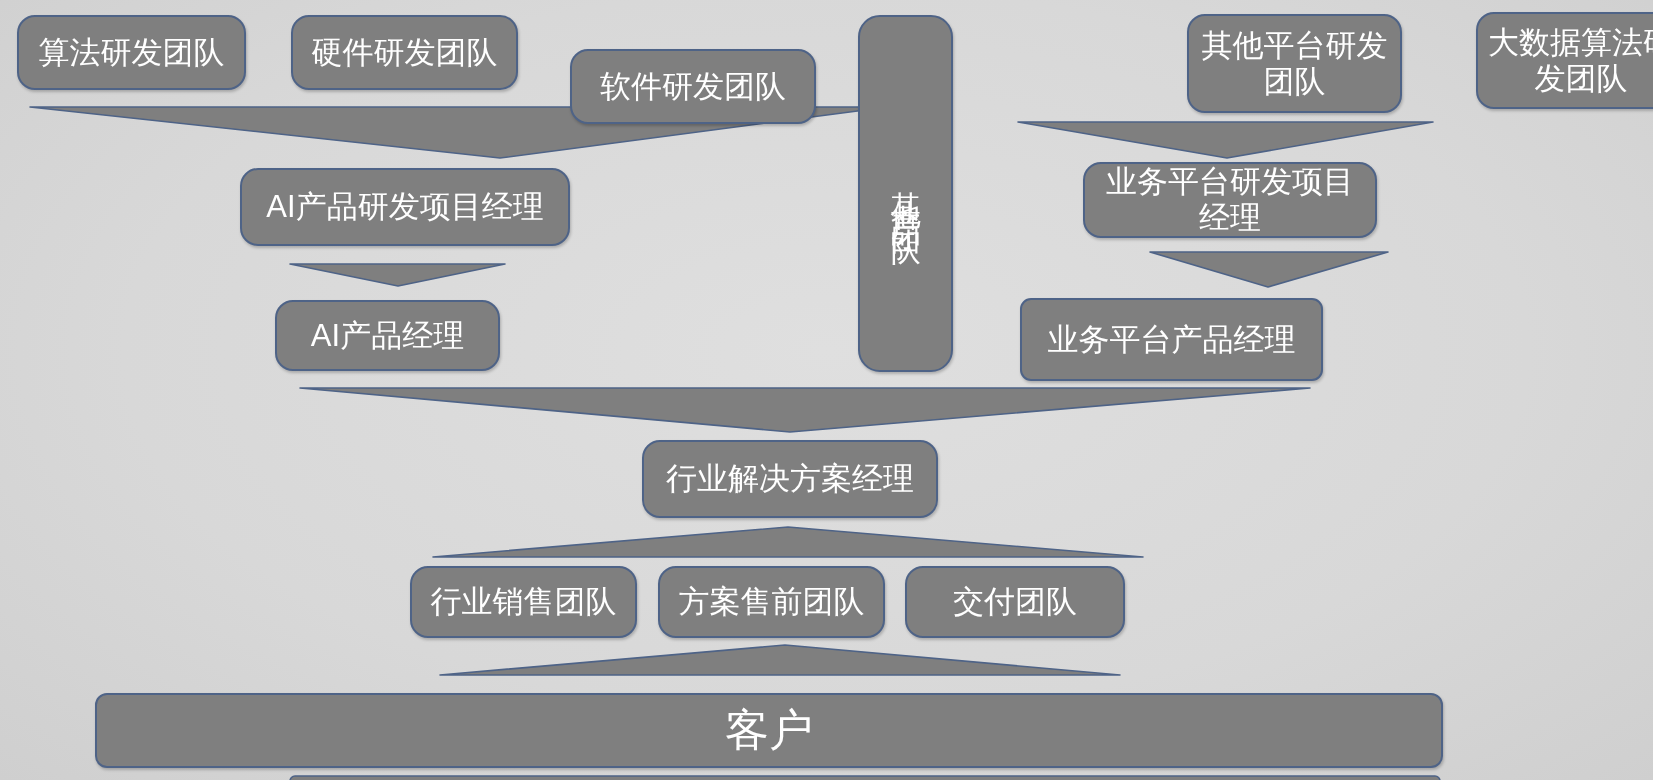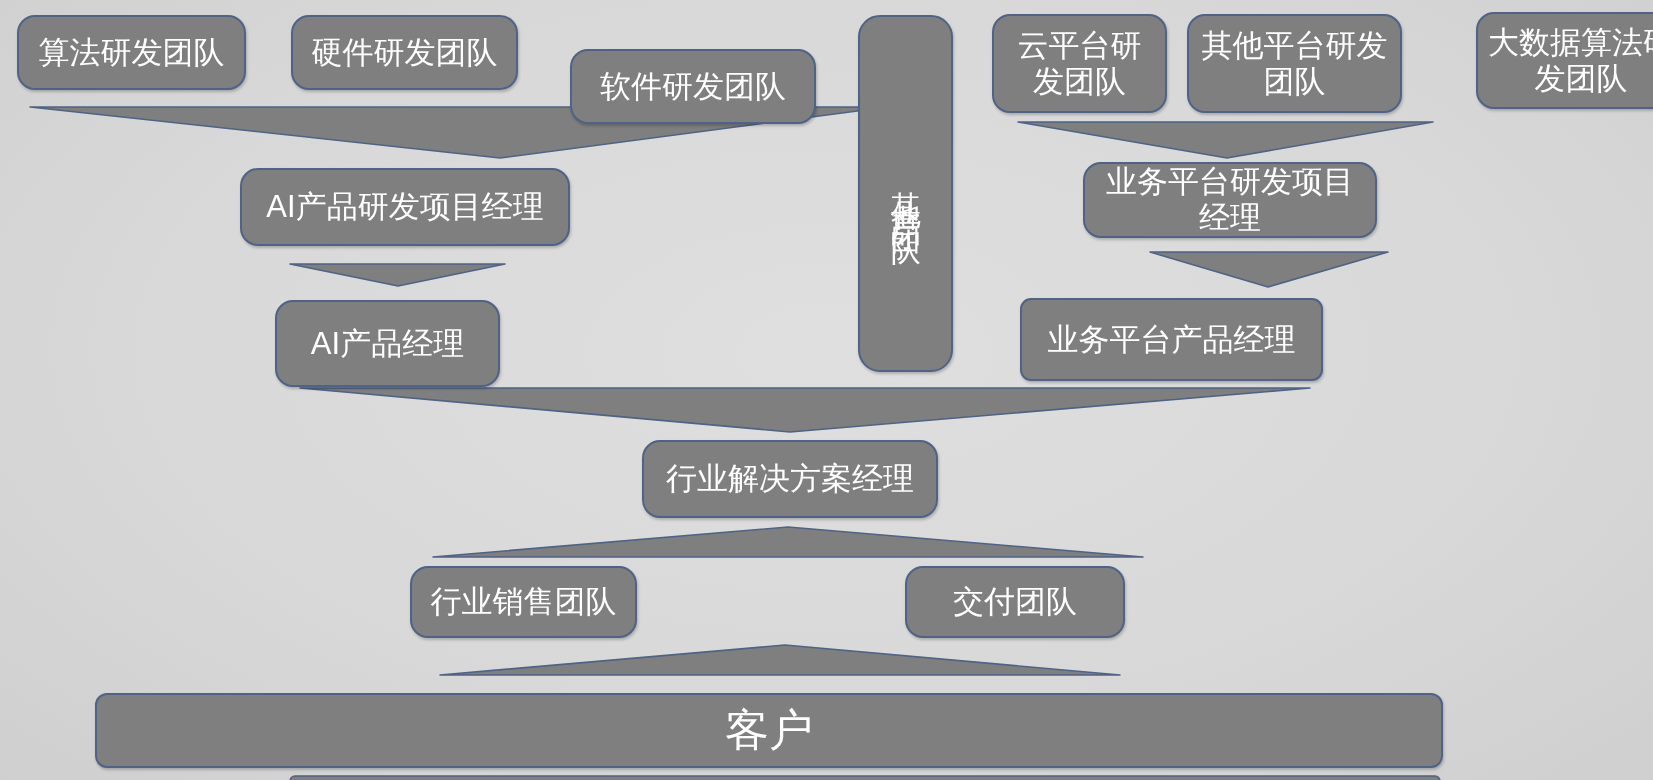--- a/index.html
+++ b/index.html
@@ -37,21 +37,21 @@
   
   #n-algo      {left:17px;  top:15px;  width:229px; height:75px;}
   #n-hw        {left:291px; top:15px;  width:227px; height:75px;}
   #n-sw        {left:570px; top:15px;  width:246px; height:75px;margin-top:34px;}
   #n-other-prod{left:858px; top:15px;  width:95px;  height:357px; border-radius:22px;}
   #n-cloud     {left:992px; top:14px;  width:175px; height:99px;}
   #n-other-pf  {left:1187px;top:14px;  width:215px; height:99px;}
   #n-bigdata   {left:1476px;top:12px;  width:210px; height:97px;}
   #n-ai-rd-pm  {left:240px; top:168px; width:330px; height:78px;}
   #n-pf-rd-pm  {left:1083px;top:162px; width:294px; height:76px;}
-  #n-ai-pm     {left:275px; top:300px; width:225px; height:87px;}
+  #n-ai-pm     {left:275px; top:300px; width:225px; height:71px;}
   #n-pf-pm     {left:1020px;top:298px; width:303px; height:83px;border-radius:11px;}
   #n-solution  {left:642px; top:440px; width:296px; height:78px;}
   #n-sales     {left:410px; top:566px; width:227px; height:72px;}
   #n-presales  {left:658px; top:566px; width:227px; height:72px;}
   #n-delivery  {left:905px; top:566px; width:220px; height:72px;}
   #n-customer  {left:95px;  top:693px; width:1348px;height:75px; font-size:44px;}
 </style>
 </head>
 <body>
 
@@ -71,30 +71,30 @@
   </svg>
 
   <div class="node" id="n-algo">算法研发团队</div>
   <div class="node" id="n-hw">硬件研发团队</div>
   <div class="node" id="n-sw">软件研发团队</div>
 
   <div class="node" id="n-other-prod">
     <span class="vertical-text">其他产品团队</span>
   </div>
 
-  <div class="node" id="n-cloud">云平台研发团队</div>
   <div class="node" id="n-other-pf">其他平台研发团队</div>
   <div class="node" id="n-bigdata">大数据算法研发团队</div>
 
   <div class="node" id="n-ai-rd-pm">AI产品研发项目经理</div>
   <div class="node" id="n-pf-rd-pm">业务平台研发项目经理</div>
 
   <div class="node" id="n-ai-pm">AI产品经理</div>
   <div class="node" id="n-pf-pm">业务平台产品经理</div>
 
   <div class="node" id="n-solution">行业解决方案经理</div>
 
   <div class="node" id="n-sales">行业销售团队</div>
+  <div class="node" id="n-presales">方案售前团队</div>
   <div class="node" id="n-delivery">交付团队</div>
 
   <div class="node small-radius" id="n-customer">客户</div>
 
 </div>
 
 </body></html>

